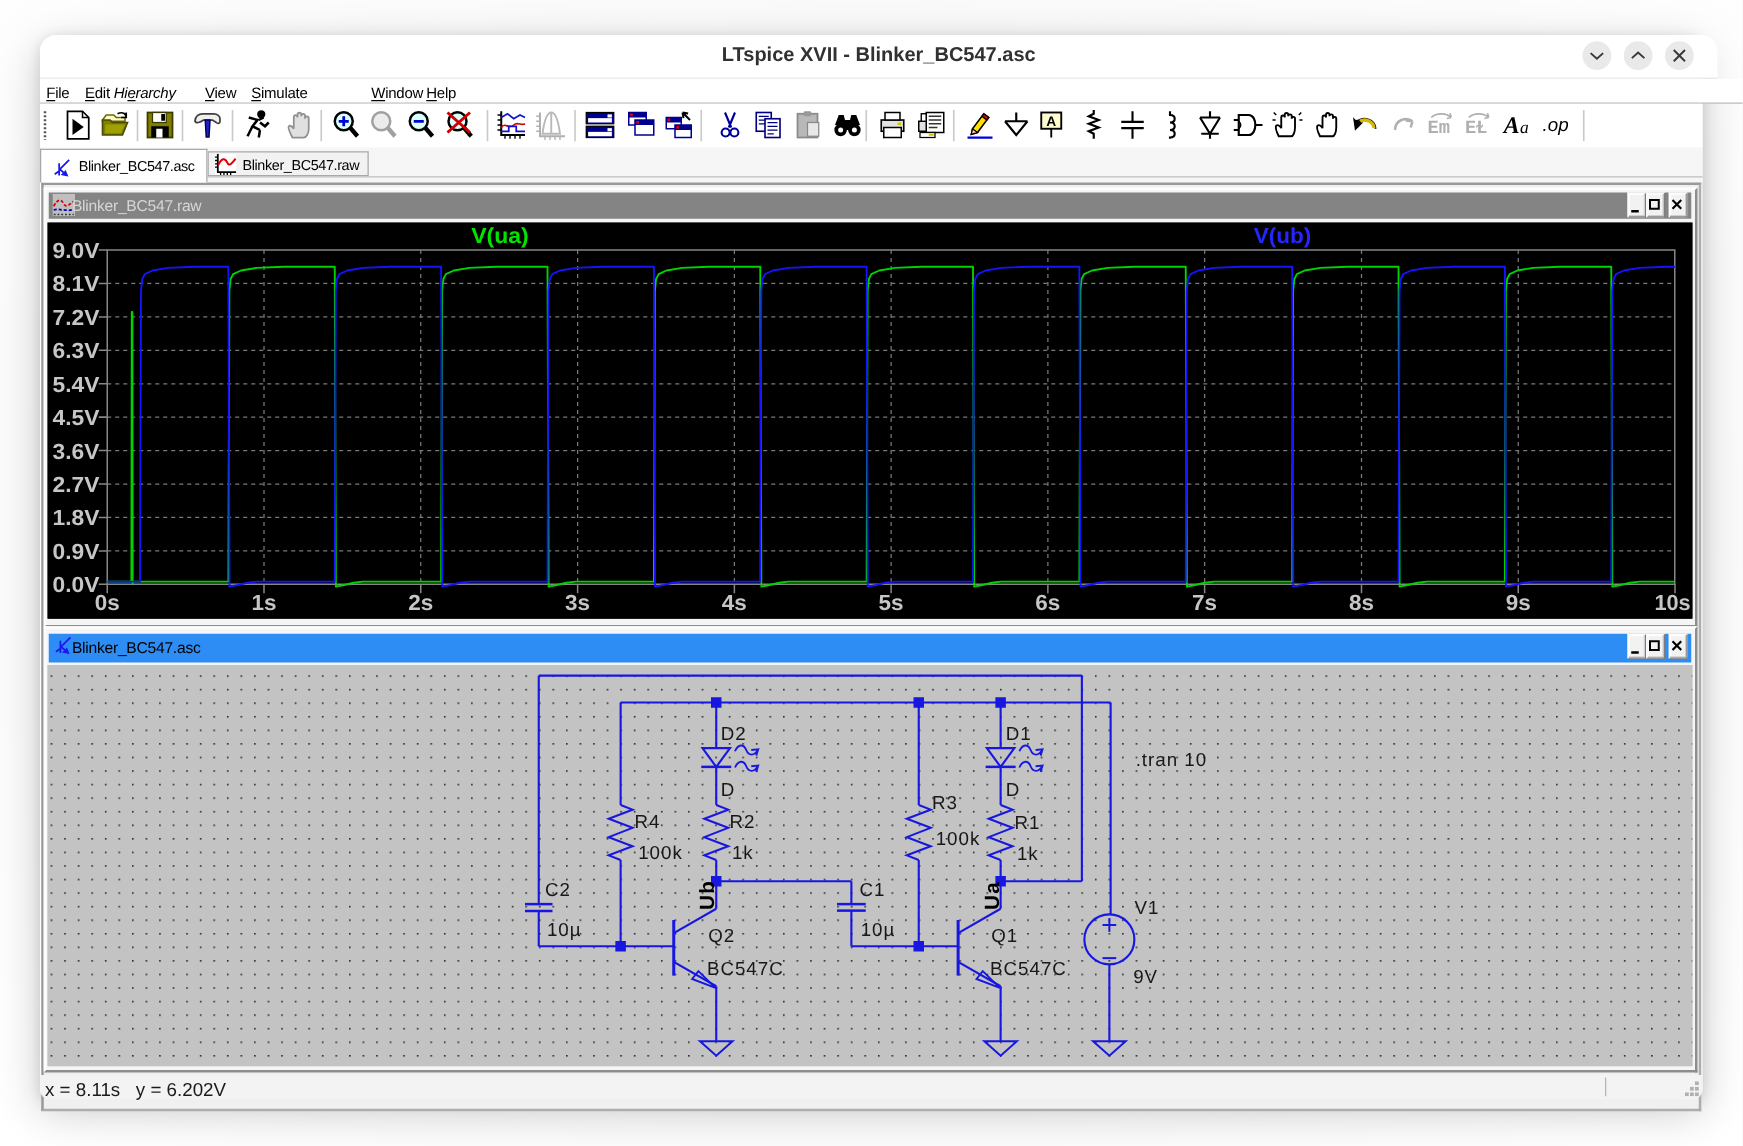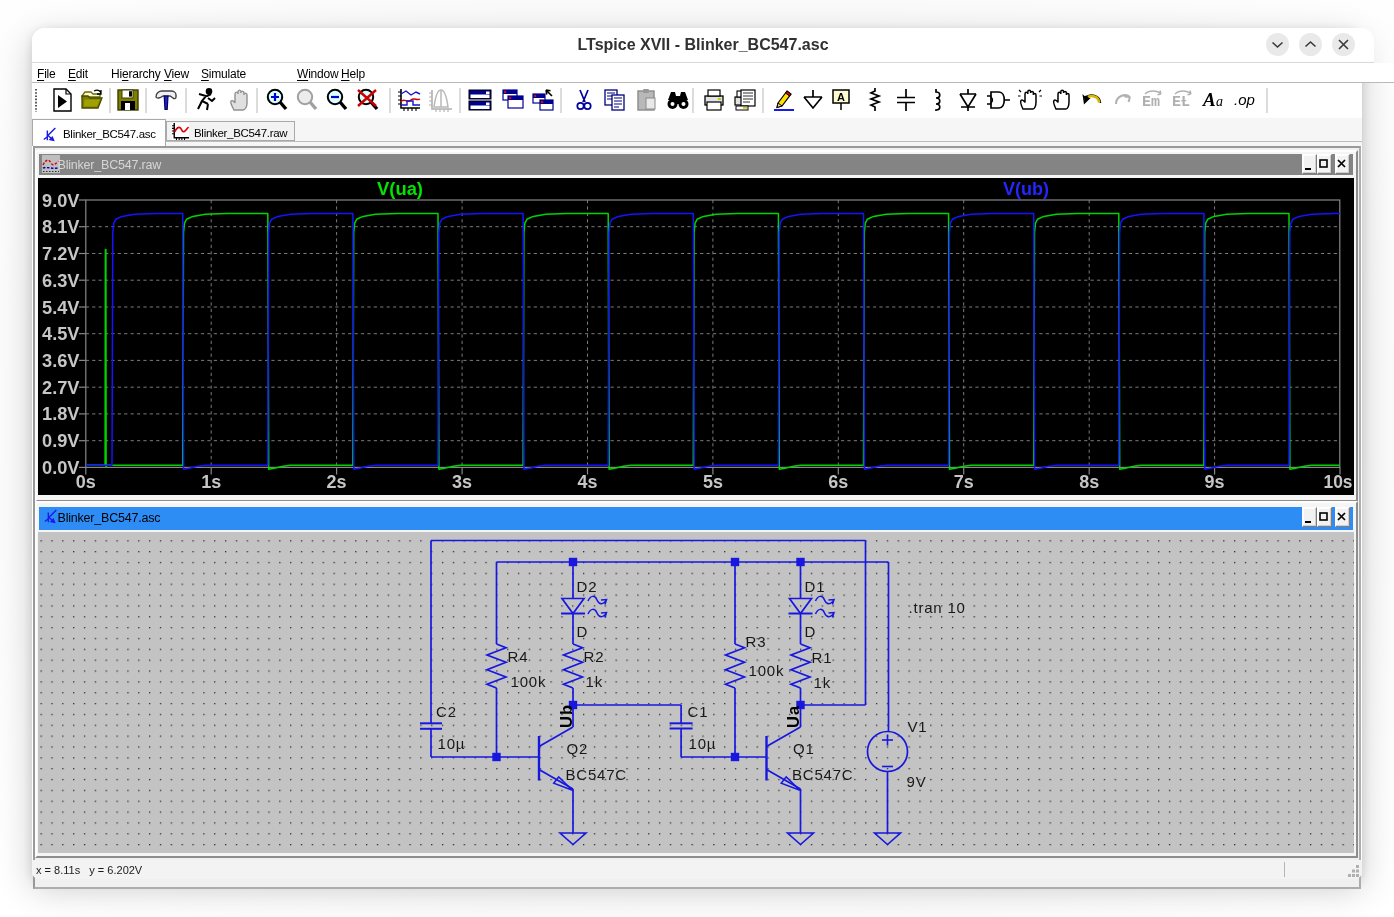--- a/index.html
+++ b/index.html
@@ -33,21 +33,21 @@
     border:2px solid;border-color:#999 #adadad #adadad #999;box-sizing:border-box;}
   .subwin{position:absolute;background:#f5f5f5;
     border:2px solid;border-color:#fdfdfd #8d8d8d #8d8d8d #fdfdfd;box-sizing:border-box;}
   .subtitle{position:absolute;left:2px;right:3px;top:2px;height:21px;}
   .subtitle .stxt{position:absolute;left:19px;top:3.5px;font-size:12.5px;letter-spacing:-0.2px;white-space:nowrap;}
   .sbtns{position:absolute;right:2px;top:-0.5px;width:49px;height:20px;}
   .sbtn{position:absolute;top:0;width:15px;height:20.5px;background:#f2f2f2;
     border:1px solid;border-color:#ffffff #7d7d7d #7d7d7d #ffffff;box-sizing:border-box;box-shadow:inset -1px -1px 0 #cfcfcf, inset 1px 1px 0 #fdfdfd;}
   
   #statusbar{position:absolute;left:0;bottom:0;width:100%;height:19px;background:#f3f3f3;border-radius:0 0 7px 7px;}
-  #statusbar .stext{position:absolute;left:4px;top:3.5px;font-size:11px;color:#1b1b1b;}
+  #statusbar .stext{position:absolute;left:4px;top:3.5px;font-size:15px;color:#1b1b1b;}
 </style>
 </head>
 <body>
 <div id="page">
  <div id="card">
   <div id="titlebar">
     <div id="title">LTspice XVII - Blinker_BC547.asc</div>
     <div class="winbtn" style="left:1234px;">
       <svg width="23" height="23">
             <path d="M6.5 9.5 L11.5 14 L16.5 9.5" fill="none" stroke="#3a3a3a" stroke-width="1.6"></path>
@@ -60,21 +60,21 @@
         </div>
     <div class="winbtn" style="left:1300px;">
       <svg width="23" height="23">
             <path d="M7 7 L16 16 M16 7 L7 16" fill="none" stroke="#3a3a3a" stroke-width="1.6"></path>
           </svg>
         </div>
   </div>
   <div id="menubar">
     <span class="mi" style="left:5px;"><u>F</u>ile</span>
     <span class="mi" style="left:36px;"><u>E</u>dit</span>
-    <span class="mi" style="left:79px;">Hi<u>e</u>rarchy</span>
+    <span class="mi" style="left:59px;font-style:italic;">Hi<u>e</u>rarchy</span>
     <span class="mi" style="left:132px;"><u>V</u>iew</span>
     <span class="mi" style="left:169px;"><u>S</u>imulate</span>
     <span class="mi" style="left:226px;margin-top:20px;"><u>T</u>ools</span>
     <span class="mi" style="left:265px;"><u>W</u>indow</span>
     <span class="mi" style="left:309px;"><u>H</u>elp</span>
   </div>
   <div id="toolbar">
     <svg width="1330" height="35" viewBox="0 0 1330 35">
           <line x1="4" y1="6" x2="4" y2="29" stroke="#555" stroke-width="2" stroke-dasharray="1.6,1.6"></line>
           <line x1="78" y1="5" x2="78" y2="30" stroke="#c9c9c9" stroke-width="1.3"></line>

